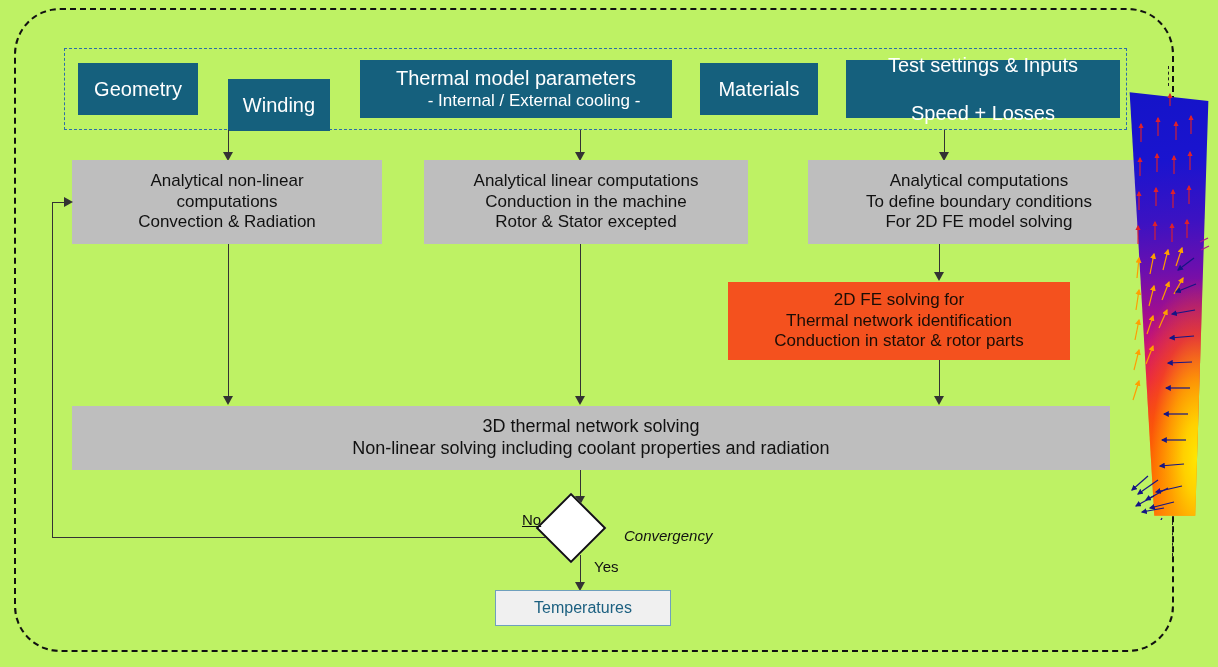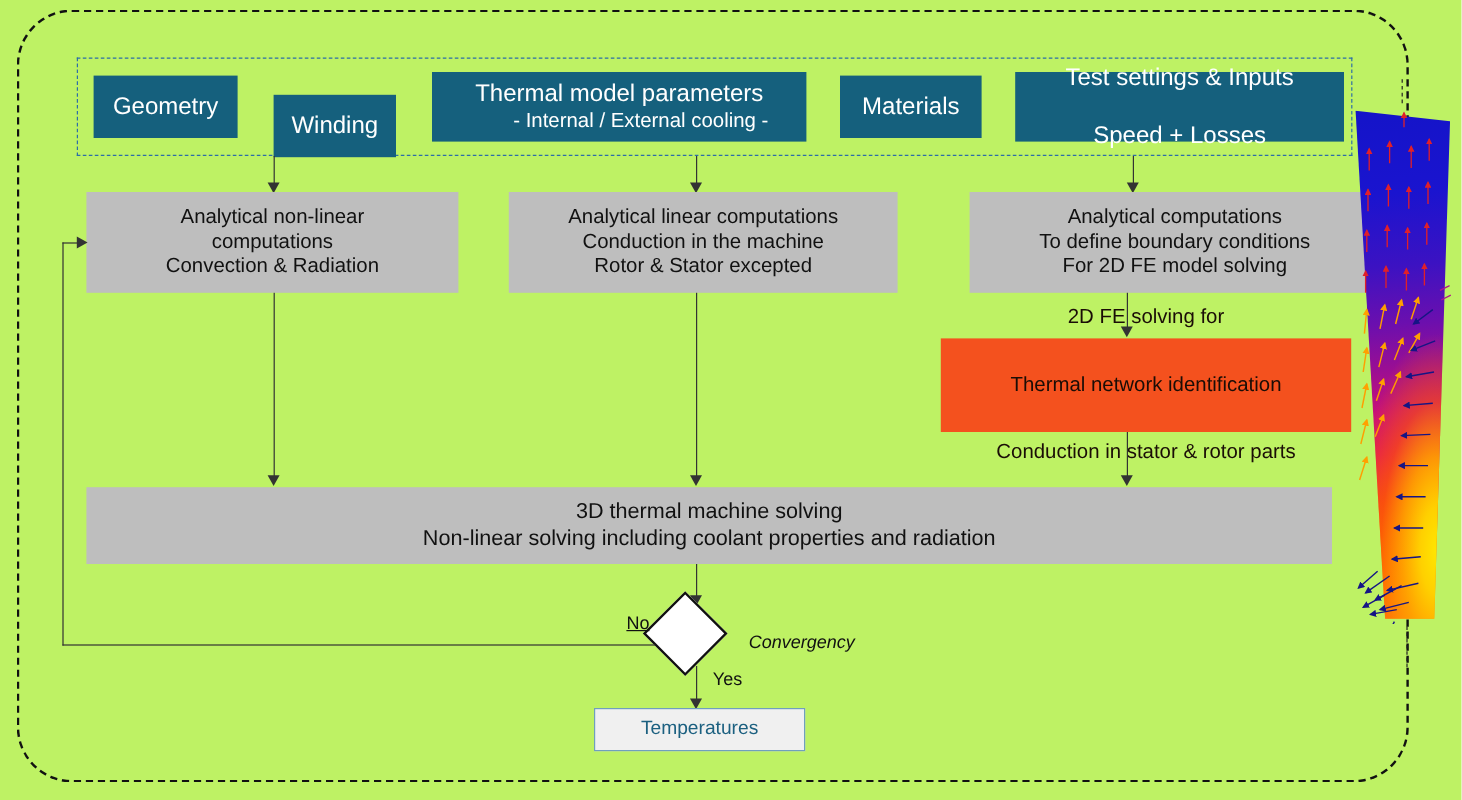--- a/index.html
+++ b/index.html
@@ -191,37 +191,37 @@
 
   <div class="node gray" style="left:792px; top:160px; width:342px; height:84px;margin-left:16px;">
     <span class="ln">Analytical computations</span>
     <span class="ln">To define boundary conditions</span>
     <span class="ln">For 2D FE model solving</span>
   </div>
 
   <div class="vline" style="left:939px; top:244px; height:32px;"></div>
   <div class="arrow-down" style="left:934px; top:272px;"></div>
 
-  <div class="node orange" style="left:784px; top:282px; width:342px; height:78px;gap:36px;">
+  <div class="node orange" style="left:728px; top:282px; width:342px; height:78px;">
     <span class="ln">2D FE solving for</span>
     <span class="ln">Thermal network identification</span>
     <span class="ln">Conduction in stator &amp; rotor parts</span>
   </div>
 
   <div class="vline" style="left:228px; top:244px; height:156px;"></div>
   <div class="arrow-down" style="left:223px; top:396px;"></div>
 
   <div class="vline" style="left:580px; top:244px; height:156px;"></div>
   <div class="arrow-down" style="left:575px; top:396px;"></div>
 
   <div class="vline" style="left:939px; top:360px; height:40px;"></div>
   <div class="arrow-down" style="left:934px; top:396px;"></div>
 
   <div class="node gray" style="left:72px; top:406px; width:1038px; height:64px; font-size:18px;">
-    <span class="ln">3D thermal machine solving</span>
+    <span class="ln">3D thermal network solving</span>
     <span class="ln">Non-linear solving including coolant properties and radiation</span>
   </div>
 
   <div class="vline" style="left:580px; top:470px; height:28px;"></div>
   <div class="arrow-down" style="left:575px; top:496px;"></div>
 
   <div class="diamond"></div>
   <div class="edge-label" style="left:624px; top:527px;font-style:italic;">Convergency</div>
   <div class="edge-label" style="left:522px; top:511px;text-decoration:underline;">No</div>
   <div class="edge-label" style="left:594px; top:558px;">Yes</div>

